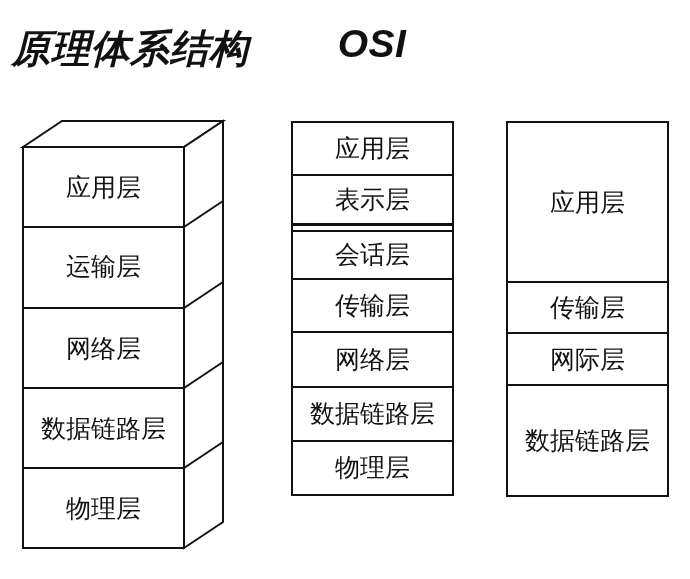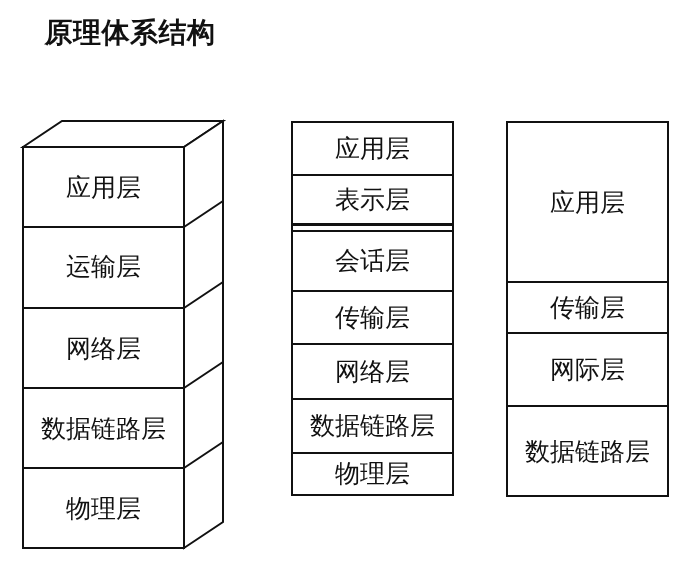--- a/index.html
+++ b/index.html
@@ -15,27 +15,28 @@
   }
   #stage {
     position: relative;
     width: 690px;
     height: 579px;
     background: var(--bg);
     overflow: hidden;
   }
   .title {
     position: absolute;
-    top: 14px;
+    top: 22px;
     transform: translateX(-50%);
-    font-size: 28px;
+    font-size: 39px;
     font-weight: 600;
     letter-spacing: 0.5px;
     white-space: nowrap;
     color: var(--text);
+    font-style: italic;
   }
   .t-principle { left: 130px; }
   .t-osi       { left: 372px; }
   .t-tcpip     { left: 588px; }
 
   
   #principle-svg {
     position: absolute;
     left: 0; top: 100px;
     width: 240px; height: 470px;
@@ -81,35 +82,36 @@
     font-size: 25px;
     font-weight: 500;
     white-space: nowrap;
     border-bottom: 2px solid var(--line);
   }
   .row:last-child { border-bottom: none; flex: 1; }
   
   .osi-r1 { height: 53px; }
   .osi-r2 { height: 50px; border-bottom-width: 3.5px; } 
   .osi-gap { height: 5.5px; border-bottom: 2px solid var(--line); }
-  .osi-r3 { height: 60px; }
+  .osi-r3 { height: 48px; }
   .osi-r4 { height: 53px; }
   .osi-r5 { height: 55px; }
   .osi-r6 { height: 54px; }
   
   .tcp-r1 { height: 160px; }
   .tcp-r2 { height: 51px; }
-  .tcp-r3 { height: 73px; }
+  .tcp-r3 { height: 52px; }
 </style>
 </head>
 <body>
 
 <div id="stage">
 
   <div class="title t-principle">原理体系结构</div>
+  <div class="title t-osi">OSI</div>
 
   <div>
     <svg id="principle-svg" viewBox="0 0 240 470">
       <polygon points="23,47 62,21 223,21 184,47"></polygon>
       <polygon points="184,47 223,21 223,422 184,448"></polygon>
       <rect x="23" y="47" width="161" height="401"></rect>
       <line x1="23" y1="127" x2="184" y2="127"></line>
       <line x1="23" y1="208" x2="184" y2="208"></line>
       <line x1="23" y1="288" x2="184" y2="288"></line>
       <line x1="23" y1="368" x2="184" y2="368"></line>

